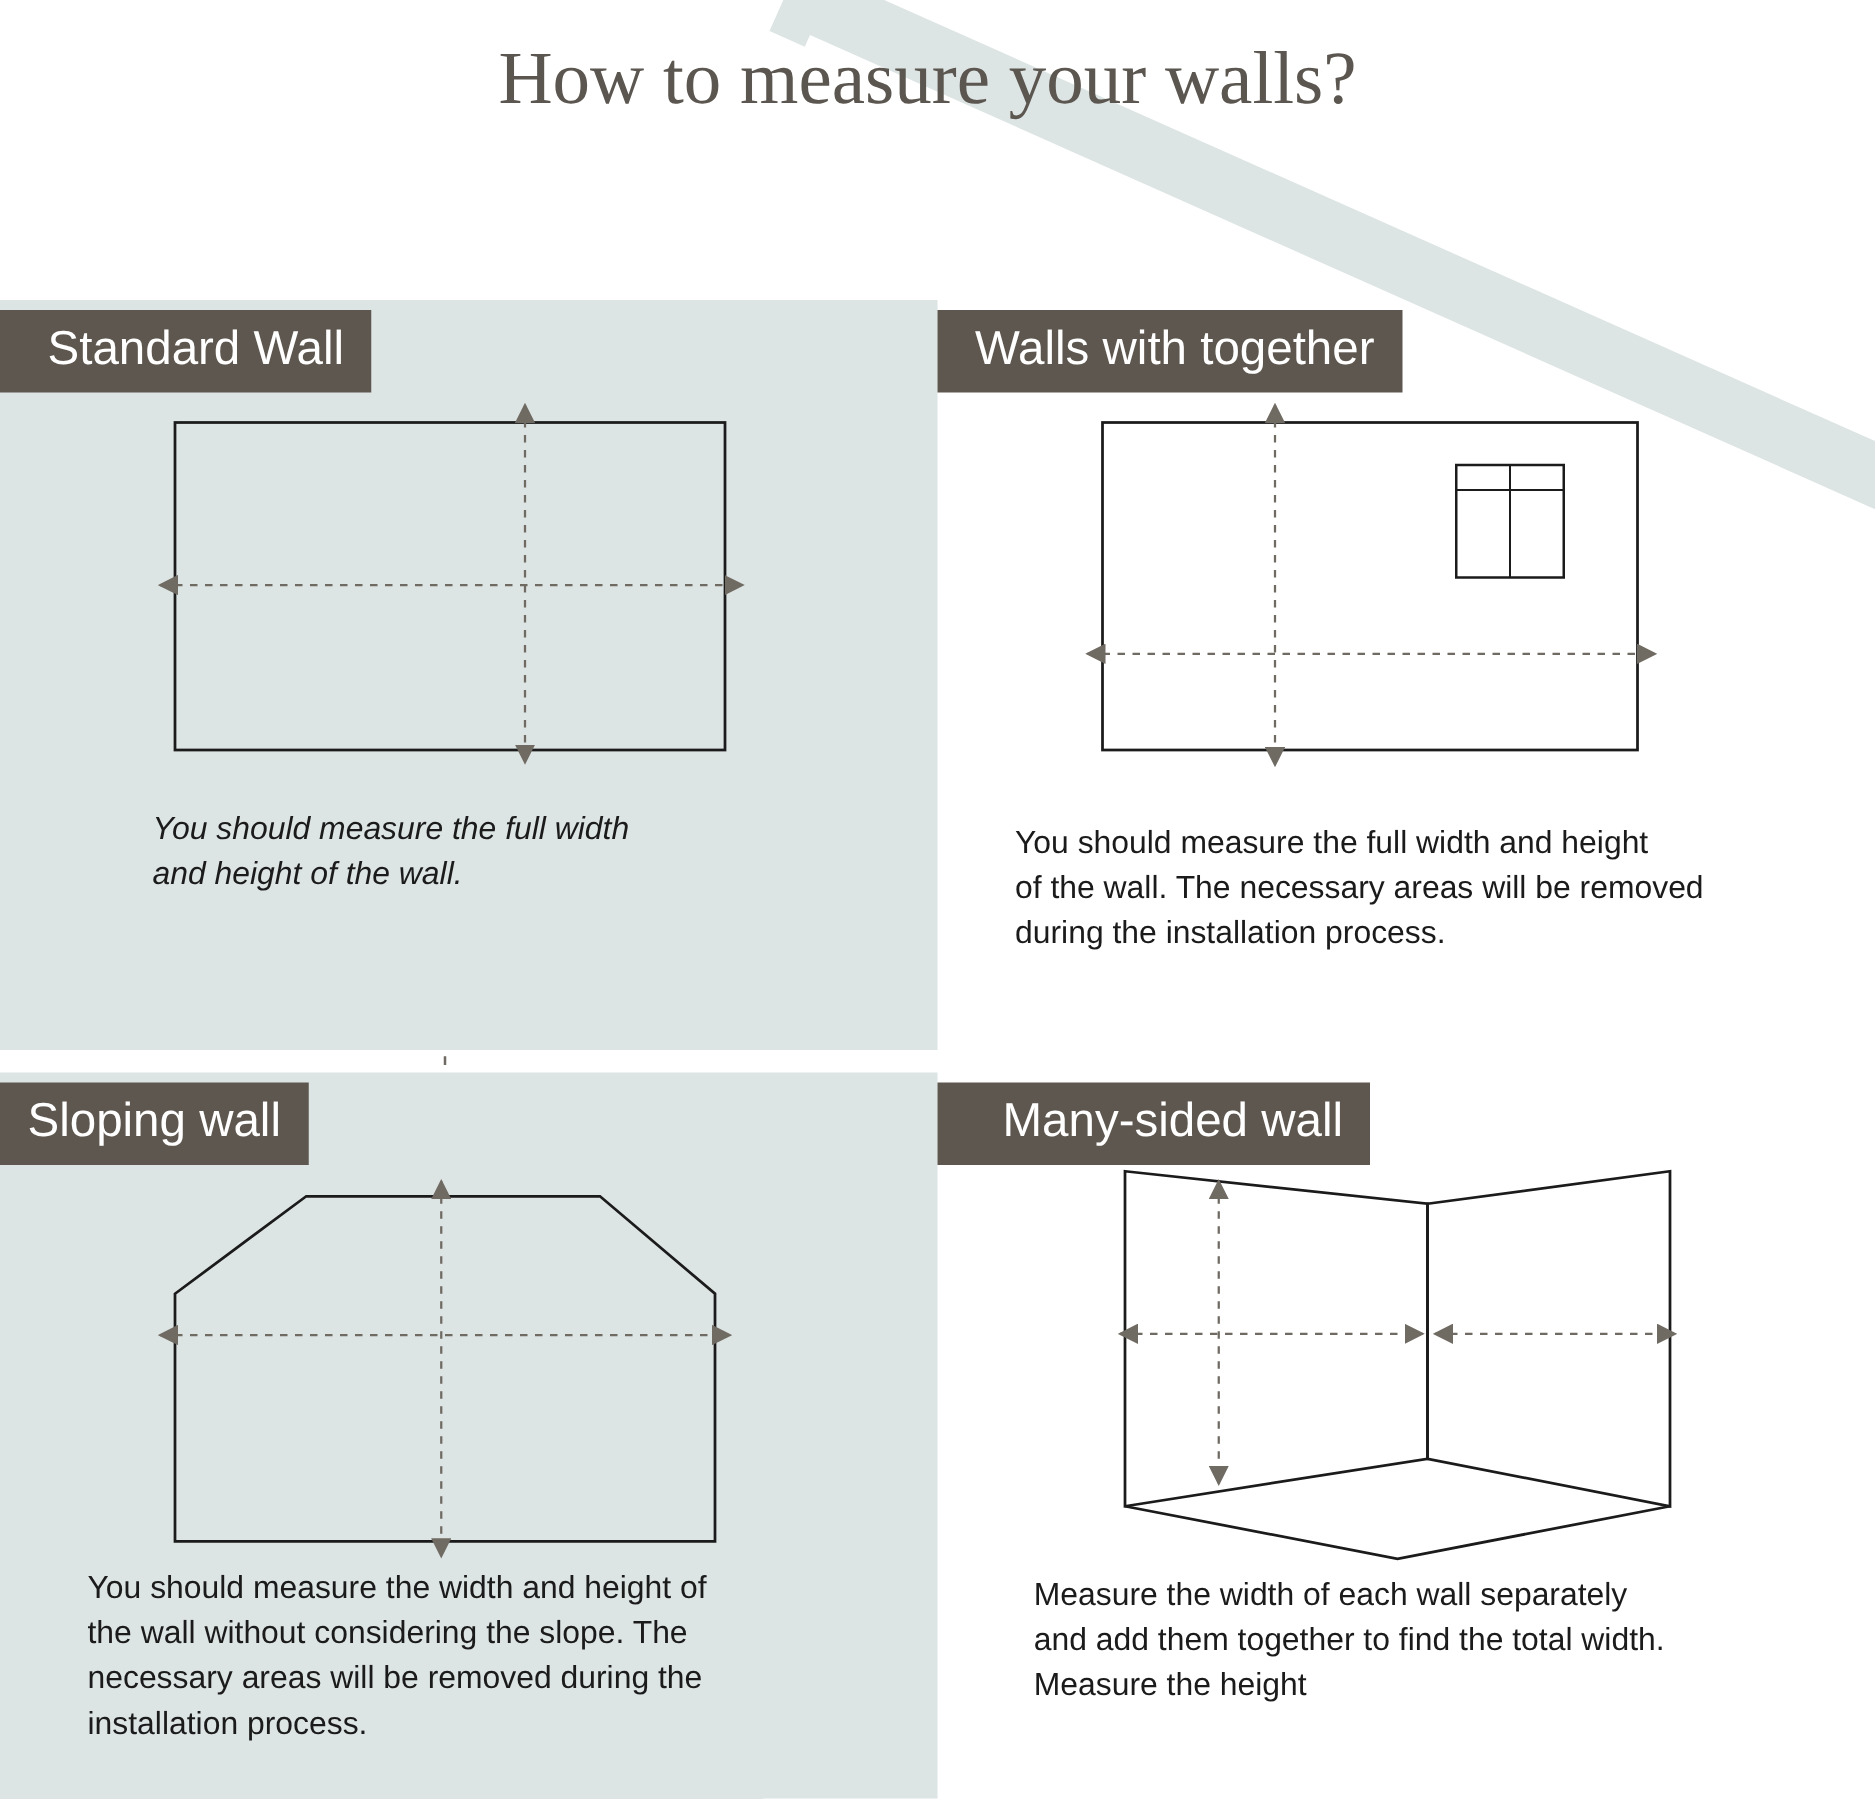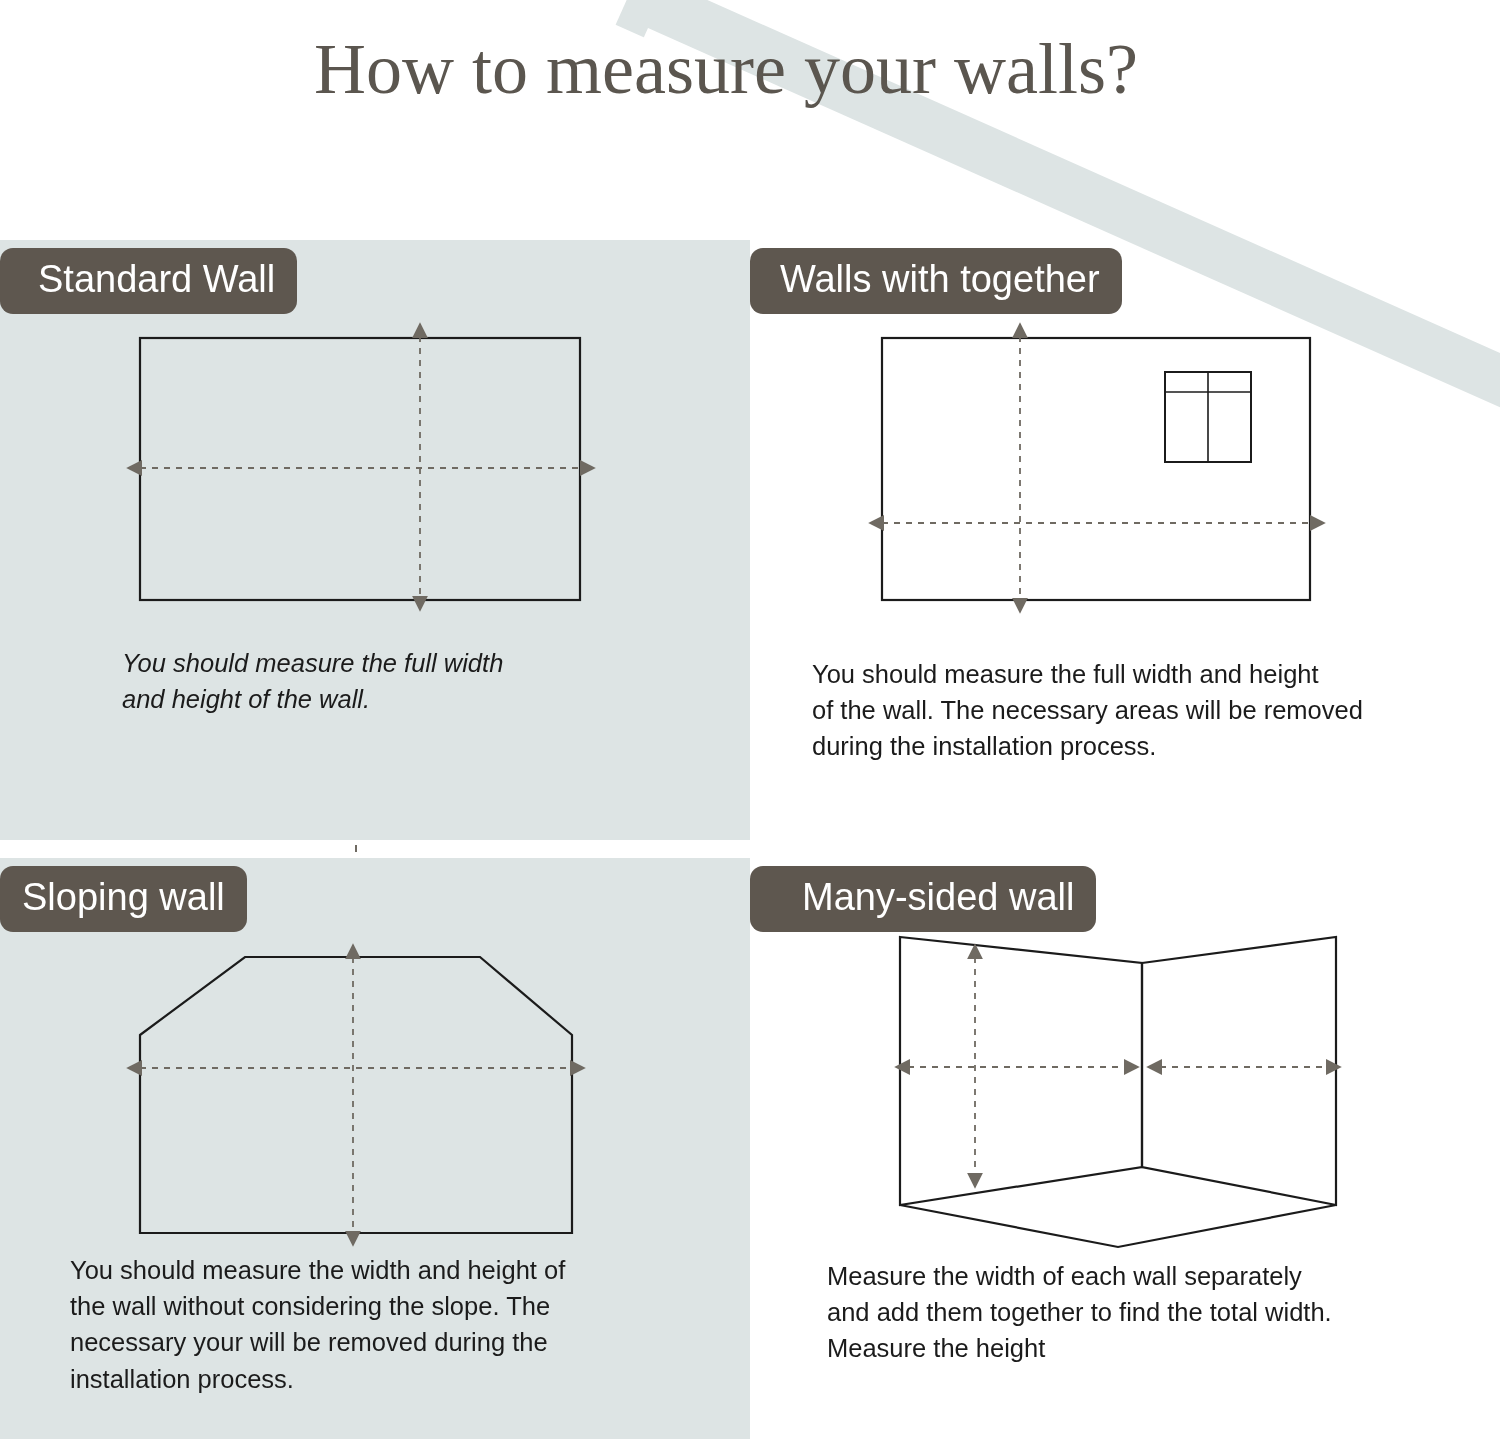--- a/index.html
+++ b/index.html
@@ -33,25 +33,25 @@
     top: 28px;
     left: 648px;
     transform: rotate(24deg);
     transform-origin: left top;
     z-index: 1;
   }
 
   
   .title {
     position: absolute;
-    left: 0; top: 28px;
+    left: 16px; top: 28px;
     width: 1452px;
     text-align: center;
     font-family: "Liberation Serif", serif;
-    font-size: 72px;
+    font-size: 60px;
     color: #5b564f;
     letter-spacing: 0px;
     z-index: 3;
     white-space: nowrap;
   }
 
   
   .bg-left-top {
     position: absolute;
     left: 0; top: 240px;
@@ -70,21 +70,20 @@
   
   .tab {
     position: absolute;
     background: #5e574f;
     color: #ffffff;
     font-size: 38px;
     line-height: 1;
     padding: 12px 22px 16px 22px;
     z-index: 4;
     white-space: nowrap;
-    border-radius: 13px;
   }
   #tab-standard  { left: 0;    top: 248px; padding-left: 38px; }
   #tab-obstacles { left: 750px; top: 248px; padding-left: 30px; }
   #tab-sloping   { left: 0;    top: 866px; }
   #tab-manysided { left: 750px; top: 866px; padding-left: 52px; }
 
   
   .caption {
     position: absolute;
     font-size: 25.5px;
@@ -217,17 +216,17 @@
 </svg>
 </div>
 
 <div class="caption" id="cap-standard">You should measure the full width
  and height of the wall.</div>
 <div class="caption" id="cap-obstacles">You should measure the full width and height
 of the wall. The necessary areas will be removed
 during the installation process.</div>
 <div class="caption" id="cap-sloping">You should measure the width and height of
 the wall without considering the slope. The
-necessary your will be removed during the
+necessary areas will be removed during the
 installation process.</div>
 <div class="caption" id="cap-manysided">Measure the width of each wall separately
 and add them together to find the total width.
 Measure the height</div>
 
 </body></html>

